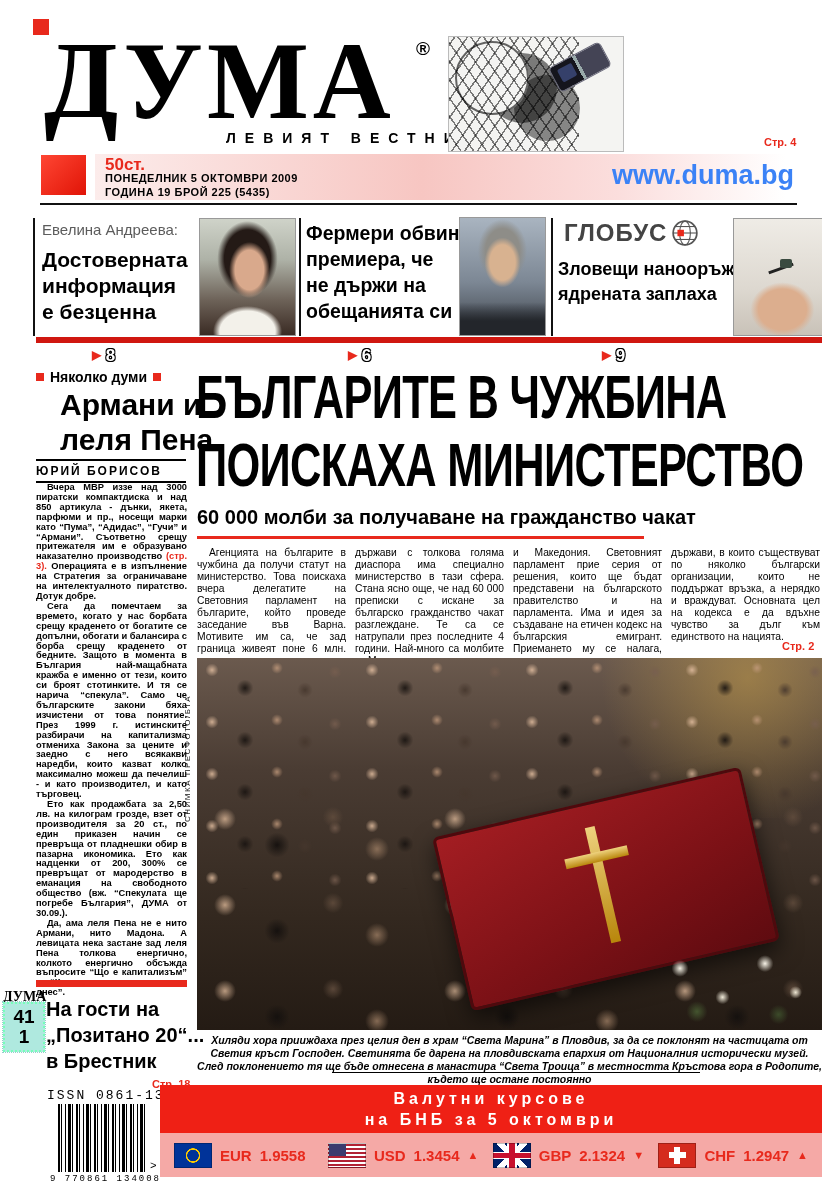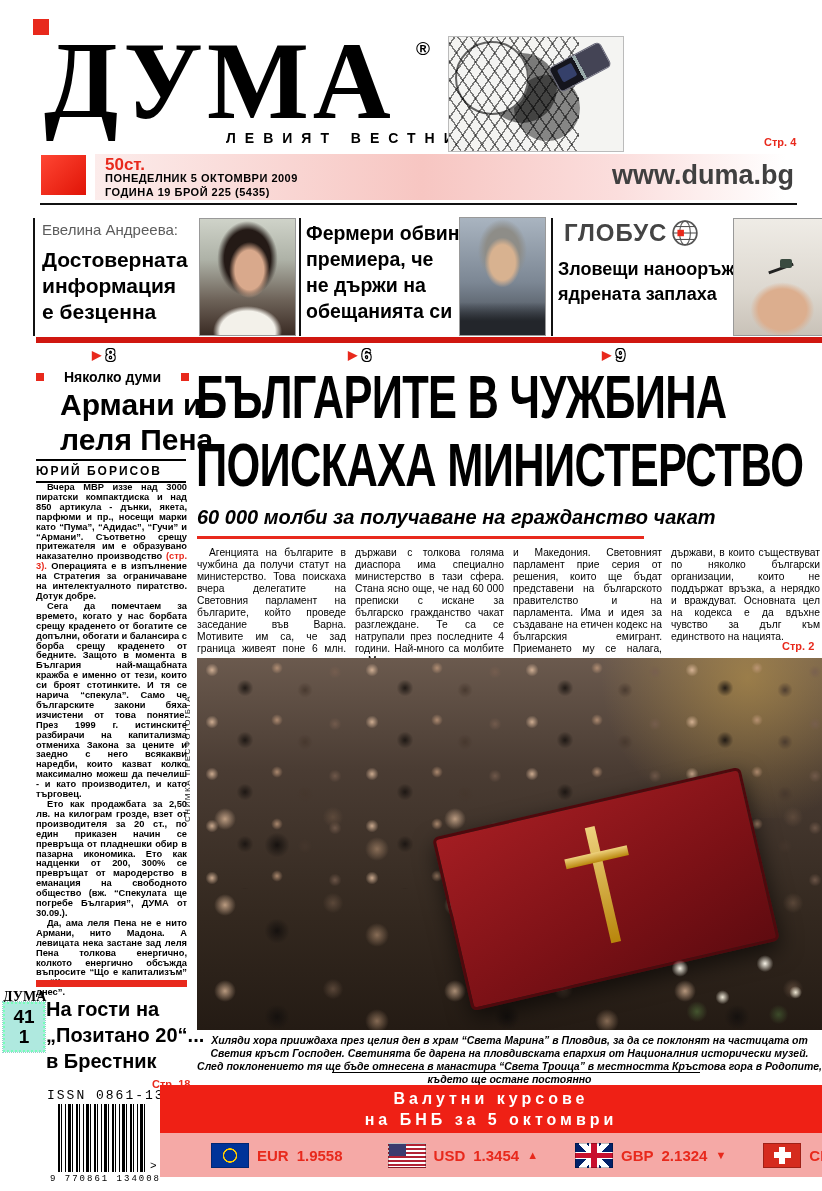--- a/index.html
+++ b/index.html
@@ -27,21 +27,21 @@
   #top-promo{left:641px;top:56px;width:180px;font-size:21px;font-weight:bold;line-height:27px;}
   #top-promo-ref{left:764px;top:136px;color:#e8291c;font-size:11px;font-weight:bold;}
 
   
   #pinkbar{left:95px;top:154px;width:727px;height:46px;
      background:linear-gradient(90deg,#fceceb 0%,#f7c6c2 45%,#fbdedd 72%,#ffffff 95%);}
   #redsq{left:41px;top:155px;width:45px;height:40px;background:linear-gradient(135deg,#ff4633,#e01407);}
   #price{left:105px;top:155px;color:#e8291c;font-weight:bold;font-size:17px;}
   #dateline{left:105px;top:172px;font-size:11px;font-weight:bold;letter-spacing:.5px;}
   #issueline{left:105px;top:186px;font-size:11px;font-weight:bold;letter-spacing:.5px;}
-  #website{left:612px;top:160px;font-size:27px;font-weight:bold;color:#404040;text-decoration:none;}
+  #website{left:612px;top:160px;font-size:27px;font-weight:bold;color:#3b82f6;text-decoration:none;}
   #rule1{left:40px;top:203px;width:757px;height:2px;background:#111;}
 
   
   .vdiv{width:2px;height:118px;background:#111;top:218px;}
   #div0{left:33px;} #div1{left:299px;} #div2{left:551px;}
   #p1-kicker{left:42px;top:221px;font-size:15px;color:#5c5c5c;}
   #p1-title{left:42px;top:247px;font-size:21px;font-weight:bold;line-height:26px;}
   .promo-photo{border:1px solid #999;overflow:hidden;}
   #p1-photo{left:199px;top:218px;width:95px;height:116px;
      background:
@@ -67,21 +67,21 @@
   #p3-photo .bug2{position:absolute;left:46px;top:40px;width:12px;height:9px;background:#3a4a40;border-radius:2px;}
   #red-rule{left:36px;top:337px;width:786px;height:6px;background:#d01710;}
 
   .marker{top:346px;font-weight:bold;}
   .marker .tri{color:#e8291c;font-size:12px;vertical-align:2px;}
   .marker .outnum{font-size:17px;font-weight:800;color:#fff;
      text-shadow:-1px -1px 0 #000,1px -1px 0 #000,-1px 1px 0 #000,1px 1px 0 #000,0 1px 0 #000,0 -1px 0 #000;}
   #m1{left:92px;} #m2{left:348px;} #m3{left:602px;}
 
   
-  #op-kicker{left:36px;top:369px;display:flex;align-items:center;gap:20px;}
+  #op-kicker{left:36px;top:369px;display:flex;align-items:center;gap:6px;}
   #op-kicker .sq{width:8px;height:8px;background:#e8291c;}
   #op-kicker .lbl{font-size:14px;font-weight:bold;}
   #op-title{left:36px;top:387px;font-size:30px;font-weight:bold;line-height:35px;margin-left:24px;}
   #op-byline{left:36px;top:459px;width:150px;border-top:2px solid #000;border-bottom:2px solid #000;
      padding:3px 0;font-size:12px;font-weight:bold;letter-spacing:2px;}
   #op-body{left:36px;top:483px;width:151px;font-size:9.3px;line-height:9.9px;font-weight:bold;
      text-align:justify;}
   #op-body p{margin:0;text-indent:11px;}
   .inline-ref{color:#e8291c;}
   #op-red-divider{left:36px;top:980px;width:151px;height:7px;background:#e8291c;}
@@ -97,21 +97,21 @@
   #barcode{left:58px;top:1104px;width:88px;height:68px;
      background:repeating-linear-gradient(90deg,#000 0 2px,#fff 2px 3px,#000 3px 4px,#fff 4px 7px,
        #000 7px 8px,#fff 8px 10px,#000 10px 13px,#fff 13px 14px,#000 14px 15px,#fff 15px 18px);}
   #barcode-arrow{left:150px;top:1160px;font-family:"Liberation Mono",monospace;font-size:11px;}
   #barcode-digits{left:50px;top:1174px;font-family:"Liberation Mono",monospace;font-size:9px;letter-spacing:2px;}
 
   
   .headline-line{left:196px;white-space:nowrap;font-weight:800;font-size:62px;line-height:1;
      letter-spacing:-1px;transform:scaleX(0.70);transform-origin:0 0;}
   #hl1{top:366px;} #hl2{top:434px;}
-  #subhead{left:197px;top:506px;font-size:20px;font-weight:bold;white-space:nowrap;font-style:italic;}
+  #subhead{left:197px;top:506px;font-size:20px;font-weight:bold;white-space:nowrap;}
   #subhead-underline{left:197px;top:536px;width:447px;height:3px;background:#e8291c;}
   .article-col{top:547px;width:149px;font-size:10.3px;line-height:12px;text-align:justify;}
   #col1{left:197px;text-indent:12px;} #col2{left:355px;} #col3{left:513px;} #col4{left:671px;}
   #main-ref{left:782px;top:640px;color:#e8291c;font-size:11px;font-weight:bold;}
 
   
   #photo{left:197px;top:658px;width:625px;height:372px;overflow:hidden;
      background:linear-gradient(180deg,#6b5a4e 0%,#4a3c33 30%,#33281f 70%,#241b14 100%);}
   #photo .gold{position:absolute;right:-30px;top:-40px;width:260px;height:200px;
      background:radial-gradient(circle at 60% 30%, rgba(198,158,74,.55), rgba(198,158,74,0) 70%);}
@@ -150,21 +150,21 @@
   #caption{left:197px;top:1034px;width:625px;text-align:center;font-style:italic;font-weight:bold;
      font-size:10.5px;line-height:13px;}
   #caption-underline{left:332px;top:1072px;width:368px;height:1px;background:#000;}
 
   
   #cur-red{left:160px;top:1085px;width:662px;height:48px;background:#ef2015;color:#fff;
      display:flex;flex-direction:column;align-items:center;justify-content:center;
      font-weight:bold;font-size:16px;letter-spacing:4px;line-height:21px;}
   #cur-pink{left:160px;top:1133px;width:662px;height:44px;background:#f5a9a6;
      display:flex;align-items:center;justify-content:space-between;padding:0 14px;box-sizing:border-box;}
-  .rate{display:flex;align-items:center;gap:8px;color:#e8291c;font-weight:bold;font-size:15px;margin-left:37px;}
+  .rate{display:flex;align-items:center;gap:8px;color:#e8291c;font-weight:bold;font-size:15px;}
   .flag{width:38px;height:25px;border:1px solid rgba(0,0,0,.25);box-sizing:border-box;}
   .flag-eu{background-color:#039;
      background-image:radial-gradient(circle 8px at center, rgba(0,51,153,0) 5.5px, #fc0 6px 7px, rgba(0,51,153,0) 7.5px);}
   .flag-us{background:repeating-linear-gradient(180deg,#b22234 0 2px,#fff 2px 4px);position:relative;}
   .flag-us::after{content:"";position:absolute;left:0;top:0;width:17px;height:12px;background:#3c3b6e;}
   .flag-gb{background-color:#012169;
      background-image:
       linear-gradient(0deg, rgba(0,0,0,0) 41%, #C8102E 41% 59%, rgba(0,0,0,0) 59%),
       linear-gradient(90deg, rgba(0,0,0,0) 43%, #C8102E 43% 57%, rgba(0,0,0,0) 57%),
       linear-gradient(0deg, rgba(0,0,0,0) 33%, #fff 33% 67%, rgba(0,0,0,0) 67%),

